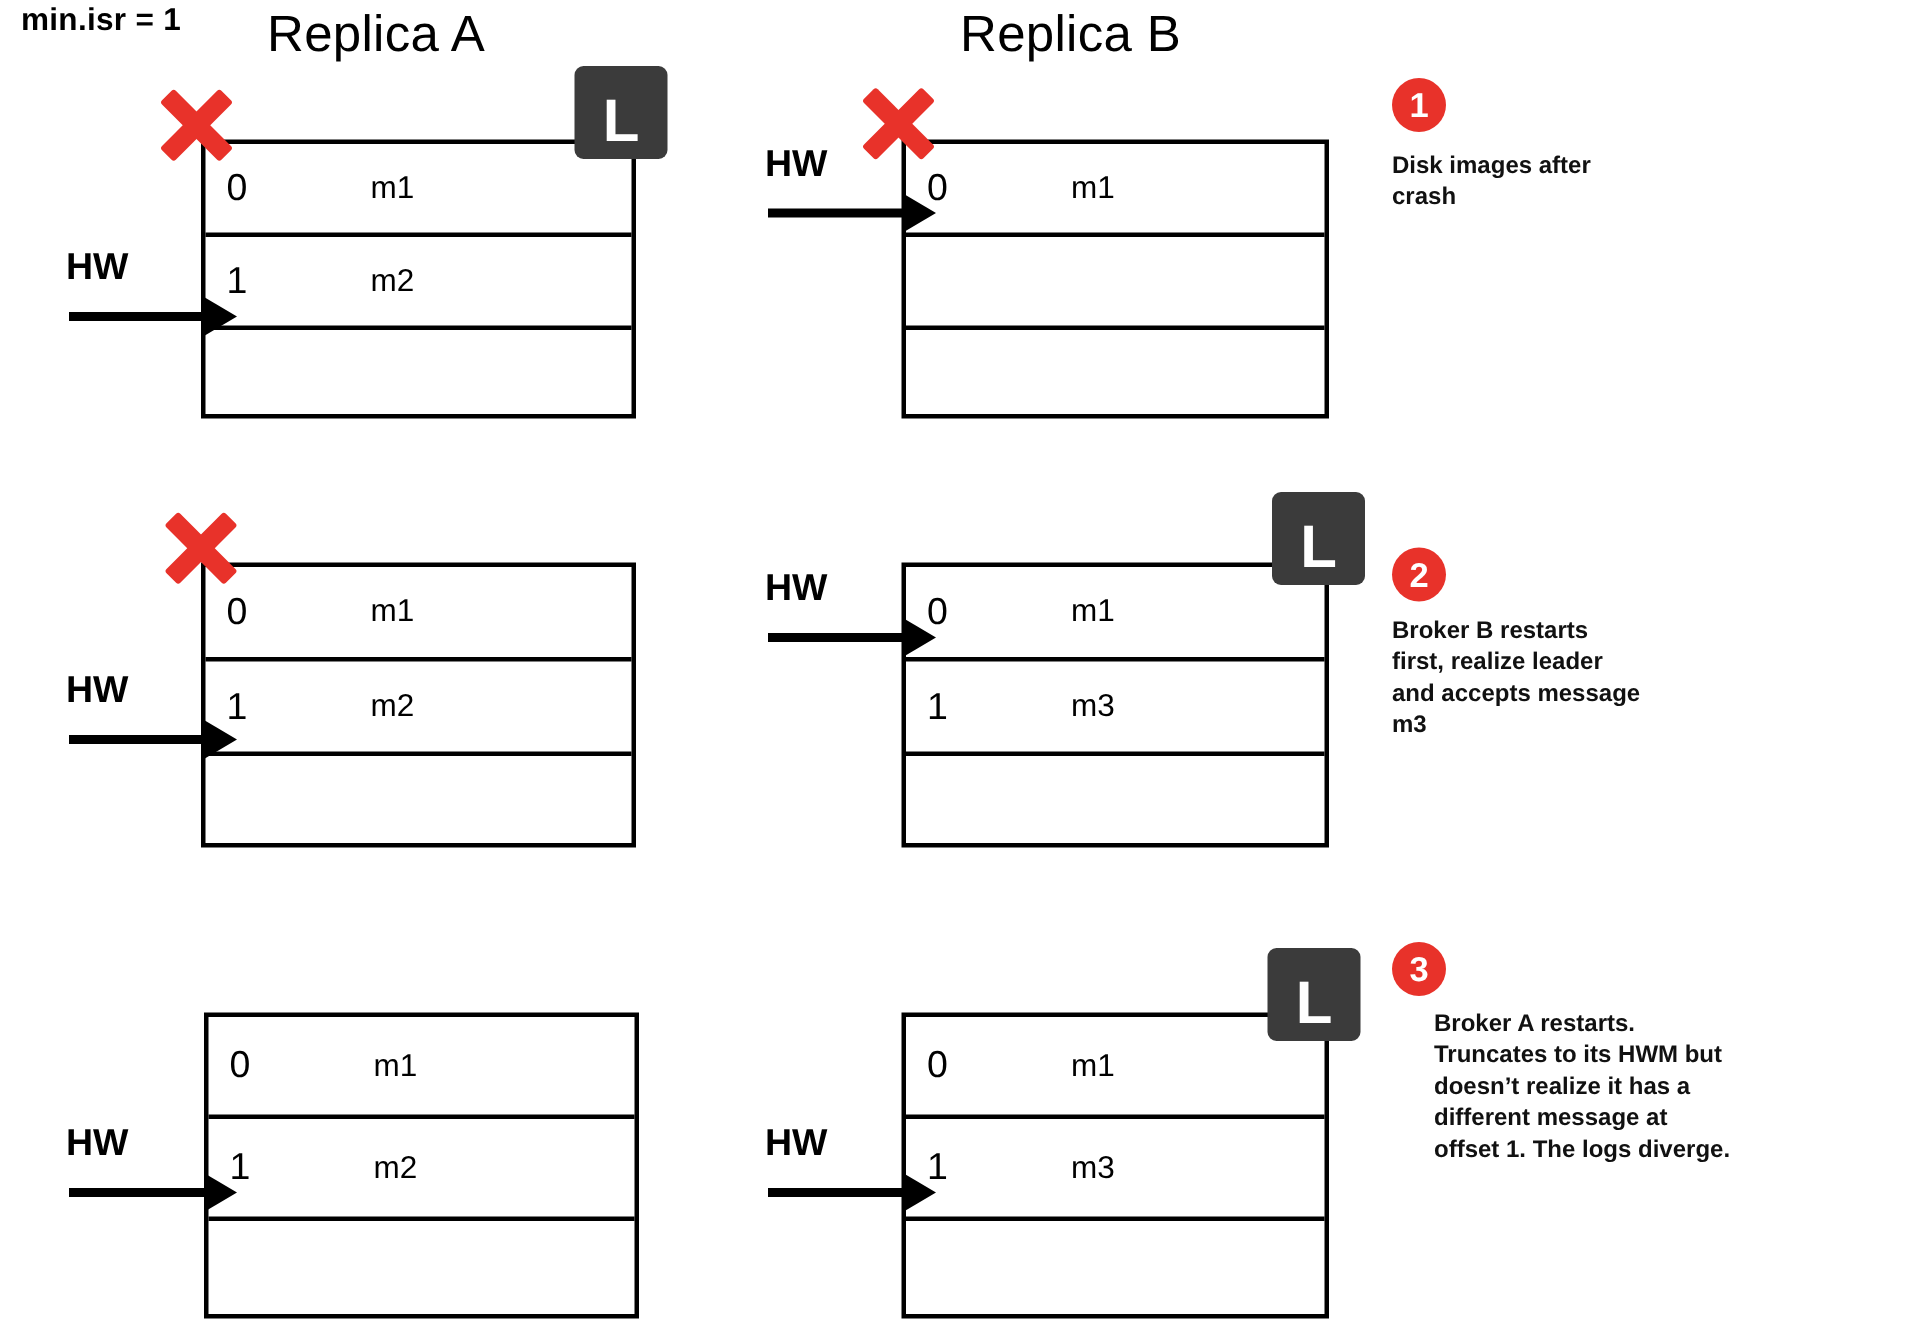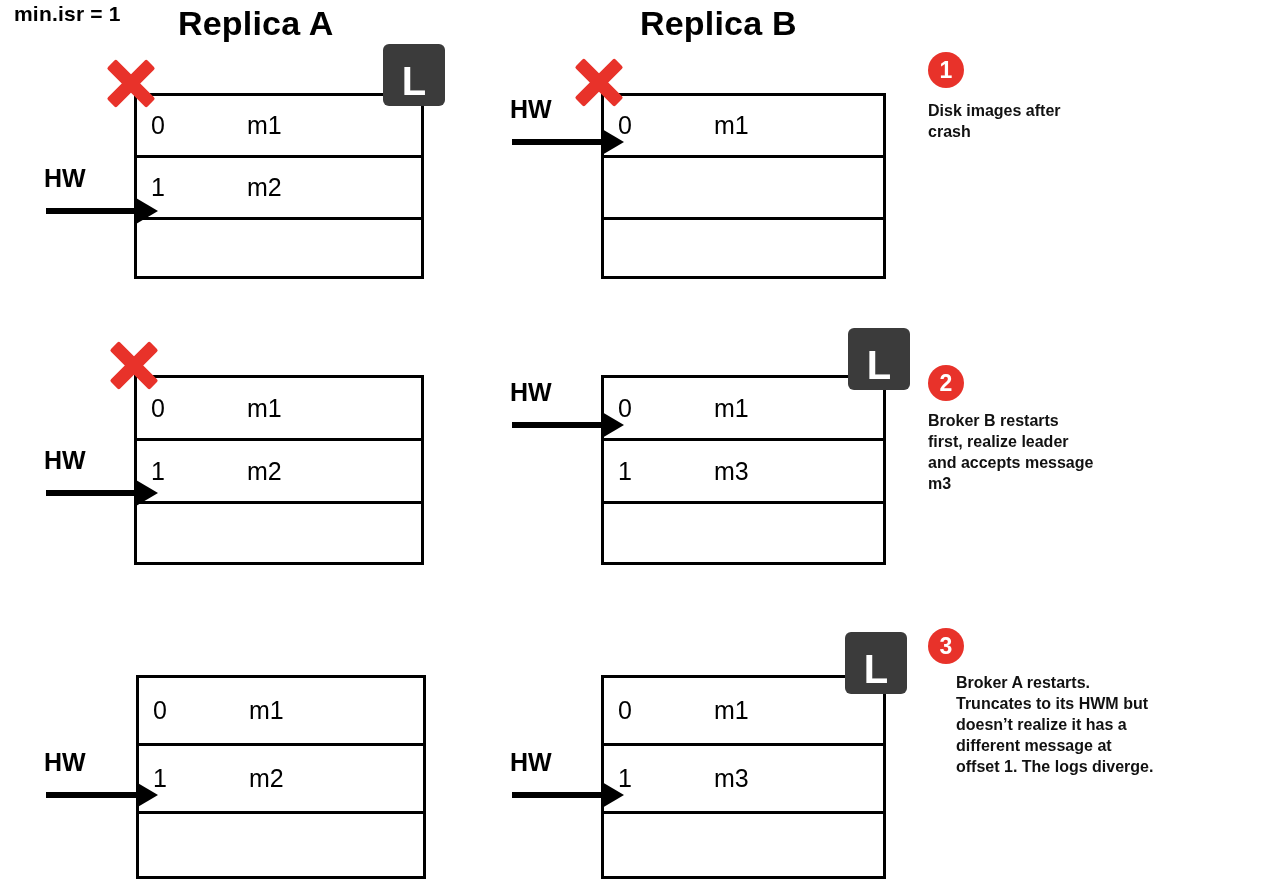--- a/index.html
+++ b/index.html
@@ -20,21 +20,21 @@
 
   
   .minisr {
     left: 14px; top: 2px;
     font-size: 21px;
     font-weight: 600;
     letter-spacing: 0.2px;
   }
   .replica-title {
     font-size: 34px;
-    font-weight: 700;
+    font-weight: 400;
     letter-spacing: 0.2px;
   }
   .replica-a { left: 178px; top: 4px; }
   .replica-b { left: 640px; top: 4px; }
 
   
   .log {
     border: 3px solid #000;
     box-sizing: border-box;
     background: #fff;
@@ -49,21 +49,21 @@
   .log .row:last-child { border-bottom: none; }
   .log .offset {
     position: absolute;
     left: 14px;
     font-size: 25px;
     font-weight: 500;
   }
   .log .msg {
     position: absolute;
     left: 110px;
-    font-size: 25px;
+    font-size: 21px;
     font-weight: 500;
   }
 
   
   .hw {
     position: absolute;
     width: 120px;
     height: 70px;
   }
   .hw .hw-label {

